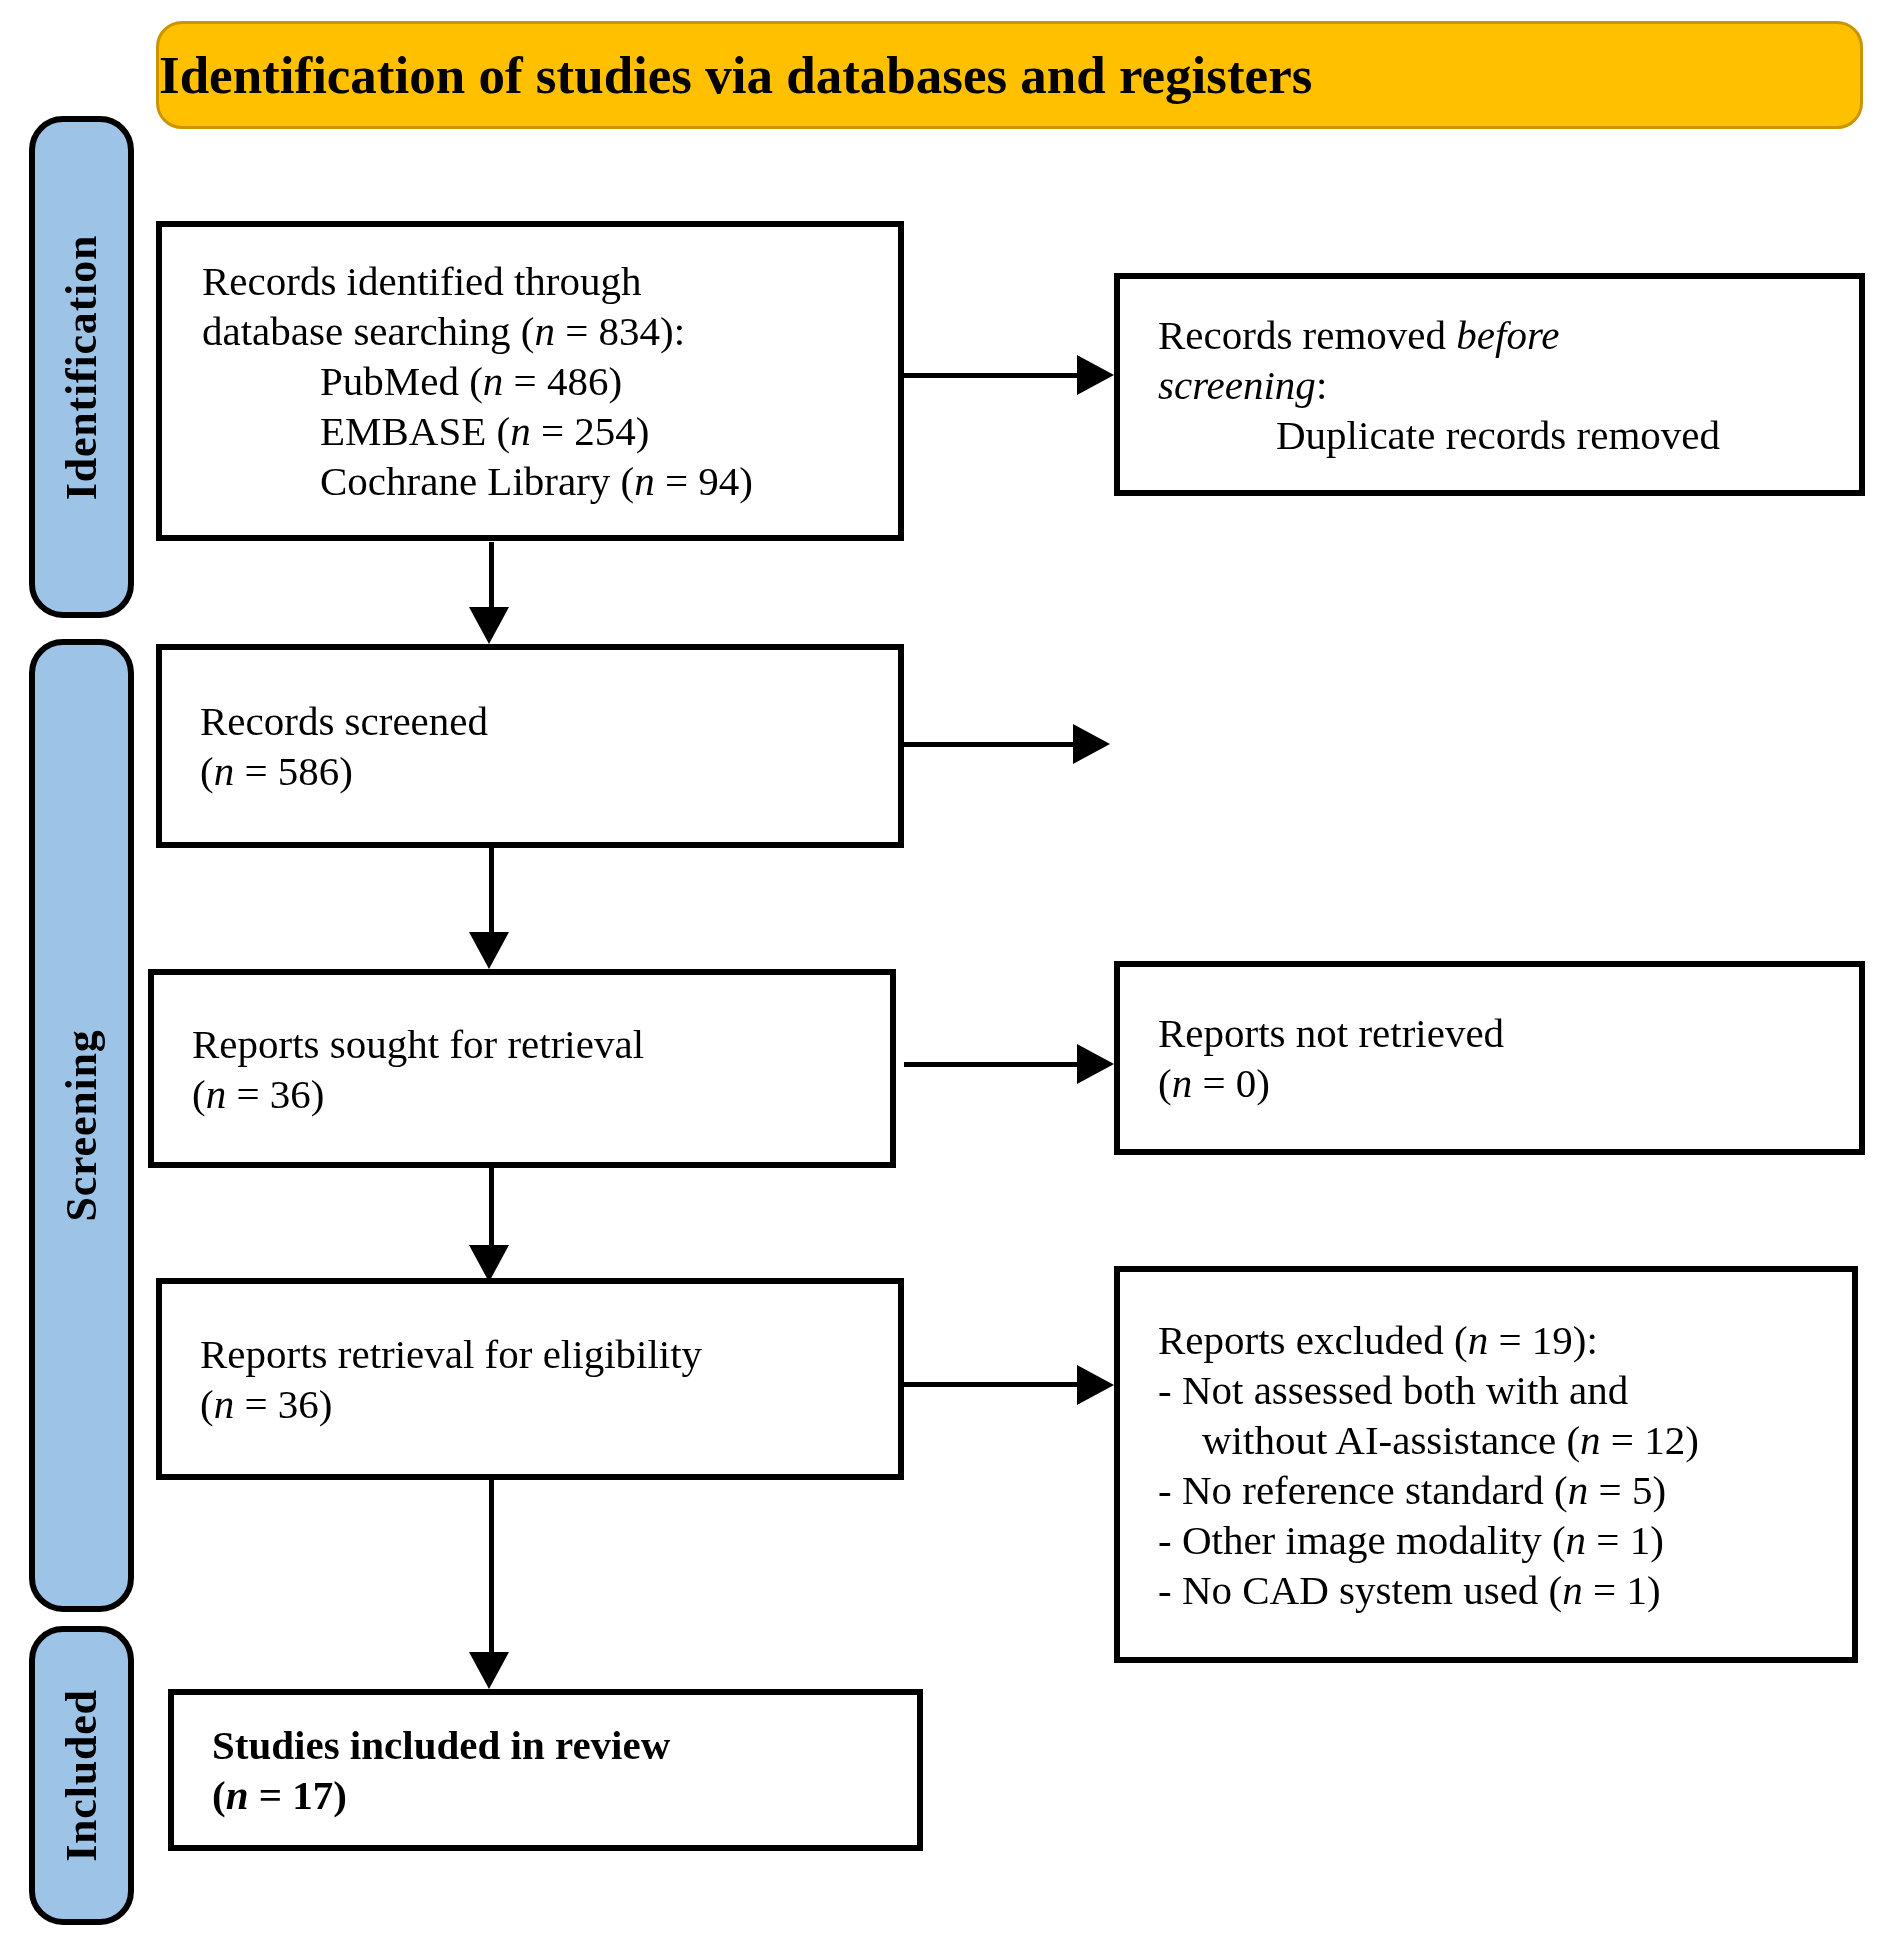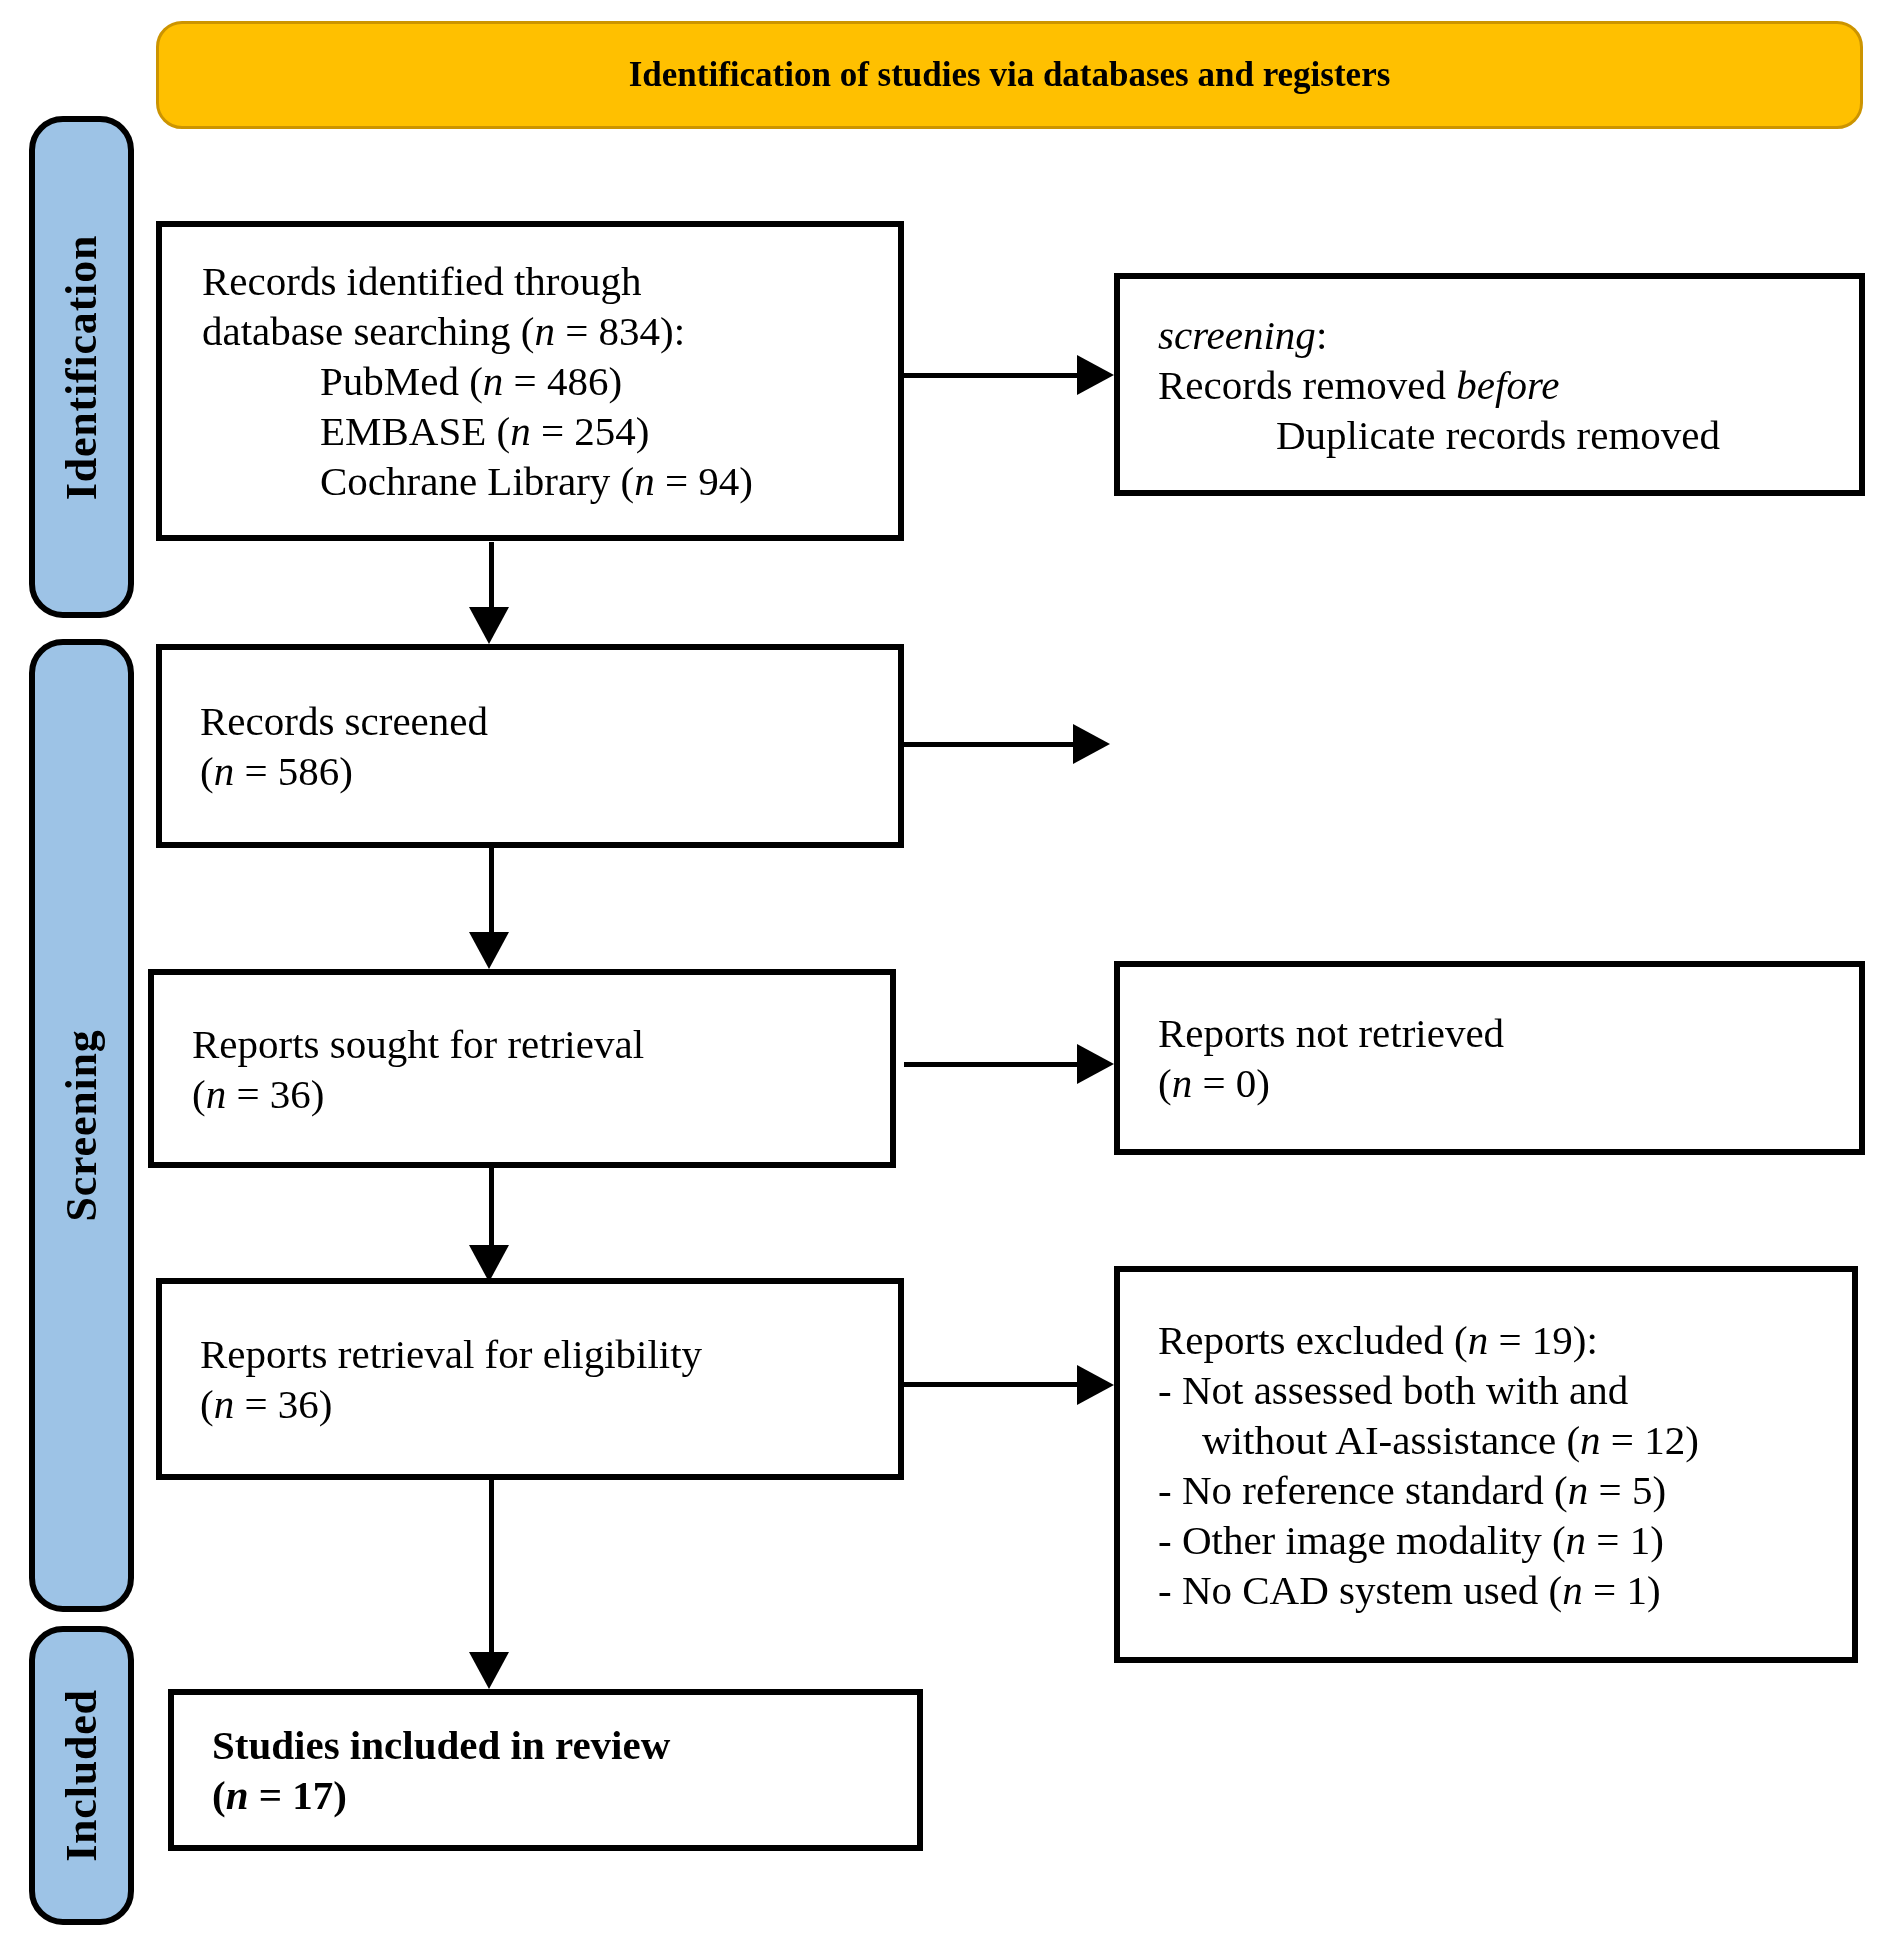--- a/index.html
+++ b/index.html
@@ -5,22 +5,22 @@
   html, body { margin: 0; padding: 0; background: #ffffff; }
   body { width: 1878px; height: 1951px; position: relative; font-family: "Liberation Serif", serif; color: #000; }
   #canvas { position: absolute; left: 0; top: 0; width: 1878px; height: 1951px; background: #fff; }
   * { box-sizing: border-box; }
 
   .banner {
     position: absolute; left: 156px; top: 21.4px; width: 1707px; height: 108px;
     background: var(--banner-fill, #FFC000);
     border: 3.1px solid var(--banner-border, #CC9400);
     border-radius: 26px;
-    display: flex; align-items: center; justify-content: center;
-    font-weight: bold; font-size: 35px;
+    display: flex; align-items: center; justify-content: flex-start;
+    font-weight: bold; font-size: 53px;
   }
 
   .stage {
     position: absolute; left: 29px; width: 105px;
     background: var(--stage-fill, #9DC3E6);
     border: 6.1px solid var(--box-border, #000);
     border-radius: 34px;
     display: flex; align-items: center; justify-content: center;
     overflow: hidden;
   }
@@ -76,22 +76,22 @@
 
   <div class="fbox" style="left:156px;top:221px;width:748px;height:320px;padding-left:40px;">
     <div class="ln">Records identified through</div>
     <div class="ln">database searching (<i>n</i> = 834):</div>
     <div class="ln ind">PubMed (<i>n</i> = 486)</div>
     <div class="ln ind">EMBASE (<i>n</i> = 254)</div>
     <div class="ln ind">Cochrane Library (<i>n</i> = 94)</div>
   </div>
 
   <div class="fbox" style="left:1114px;top:273px;width:751px;height:223px;">
+    <div class="ln">Records removed <i>before</i></div>
     <div class="ln"><i>screening</i>:</div>
-    <div class="ln">Records removed <i>before</i></div>
     <div class="ln ind">Duplicate records removed</div>
   </div>
 
   <div class="fbox" style="left:156px;top:644px;width:748px;height:204px;">
     <div class="ln">Records screened</div>
     <div class="ln">(<i>n</i> = 586)</div>
   </div>
 
 
   <div class="fbox" style="left:148px;top:969px;width:748px;height:199px;">

